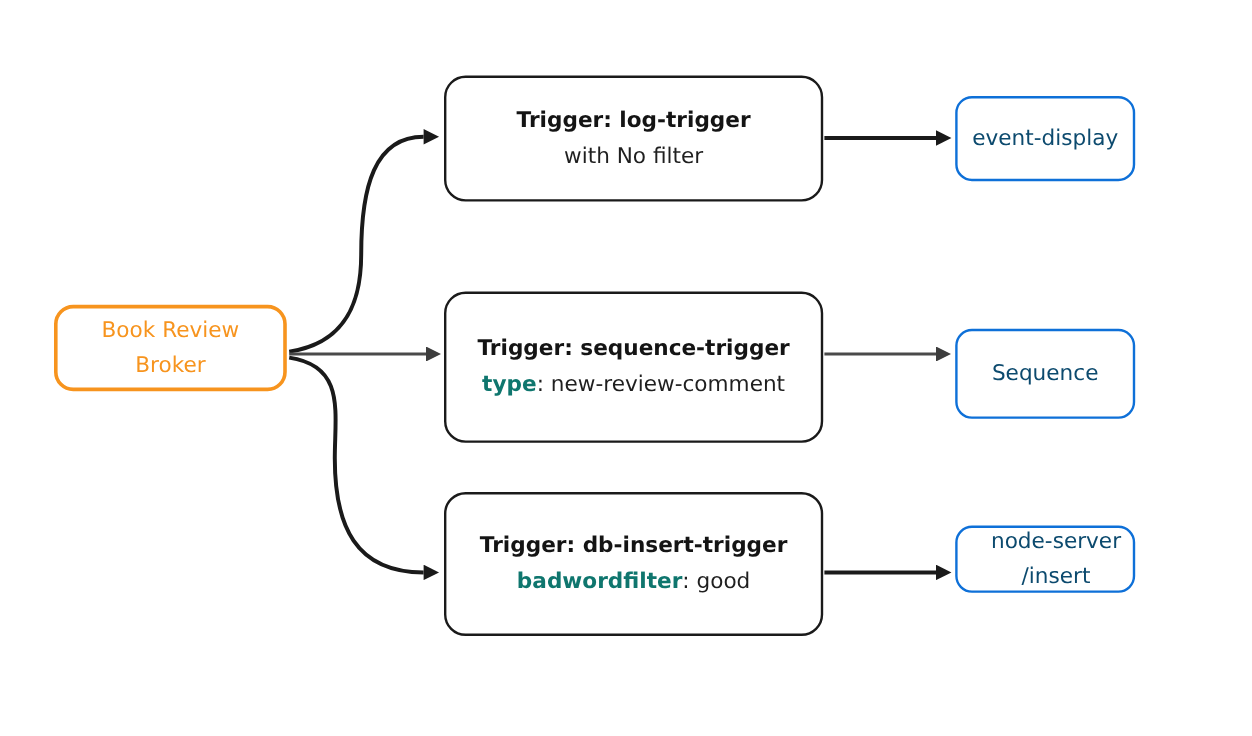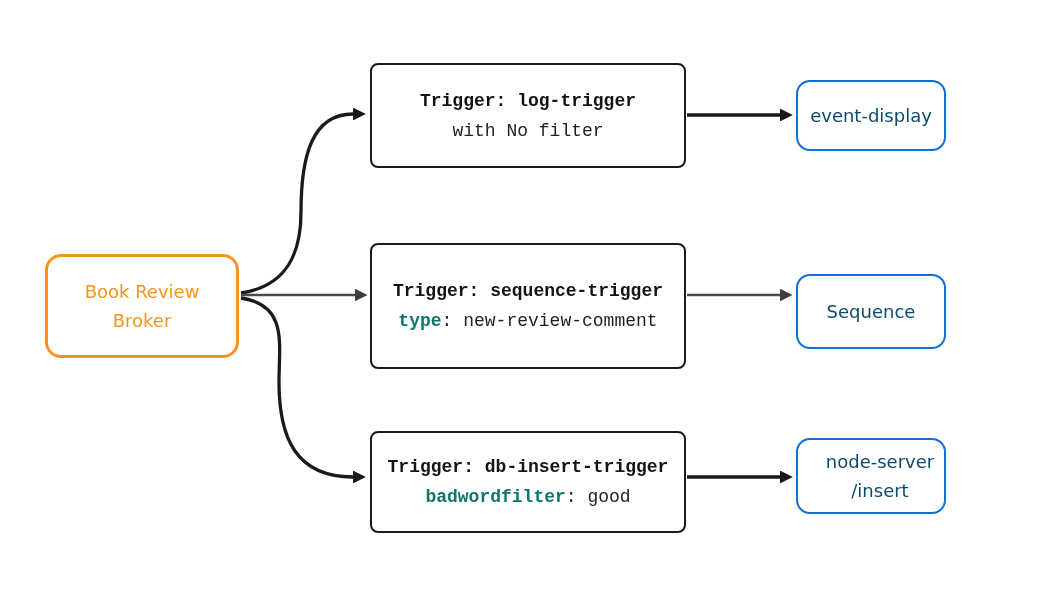--- a/index.html
+++ b/index.html
@@ -17,53 +17,52 @@
     display: flex;
     flex-direction: column;
     justify-content: center;
     align-items: center;
     text-align: center;
     font-size: 18px;
     line-height: 29px;
   }
 
   .node-broker {
-    left: 45px; top: 254px; width: 194px; height: 104px;
+    left: 45px; top: 254px; width: 194px; height: 72px;
     border: 3px solid #f7941e;
     border-radius: 16px;
     color: #f7941e;
     padding: 0 18px;
   }
 
   .node-trigger {
     left: 370px; width: 316px;
     border: 2.5px solid #1a1a1a;
-    border-radius: 8px;
+    border-radius: 18px;
     color: #1f1f1f;
     padding: 0 4px;
     line-height: 30px;
-    font-family: Liberation Mono, monospace;
   }
   .node-trigger .t-title { font-weight: 700; color: #141414; }
   .node-trigger b { font-weight: 700; color: #0f766e; }
   .trigger-1 { top: 63px;  height: 105px; }
   .trigger-2 { top: 243px; height: 126px; }
-  .trigger-3 { top: 431px; height: 102px; }
+  .trigger-3 { top: 410px; height: 120px; }
 
   .node-sink {
     left: 796px; width: 150px;
     border: 2.5px solid #0e70d8;
     border-radius: 14px;
     color: #0c4a6e;
     padding: 0 6px;
     line-height: 29px;
   }
   .sink-1 { top: 80px;  height: 71px; }
   .sink-2 { top: 274px; height: 75px; }
-  .sink-3 { top: 438px; height: 76px; padding-left: 24px; }
+  .sink-3 { top: 438px; height: 56px; padding-left: 24px; }
 
   .edge-black { stroke: #1a1a1a; stroke-width: 3.3; fill: none; }
   .edge-gray  { stroke: #4a4a4a; stroke-width: 2.6; fill: none; }
 </style>
 </head>
 <body>
 
 <div class="stage">
 
   <svg class="edges" width="1043" height="613" viewBox="0 0 1043 613" aria-hidden="true">

